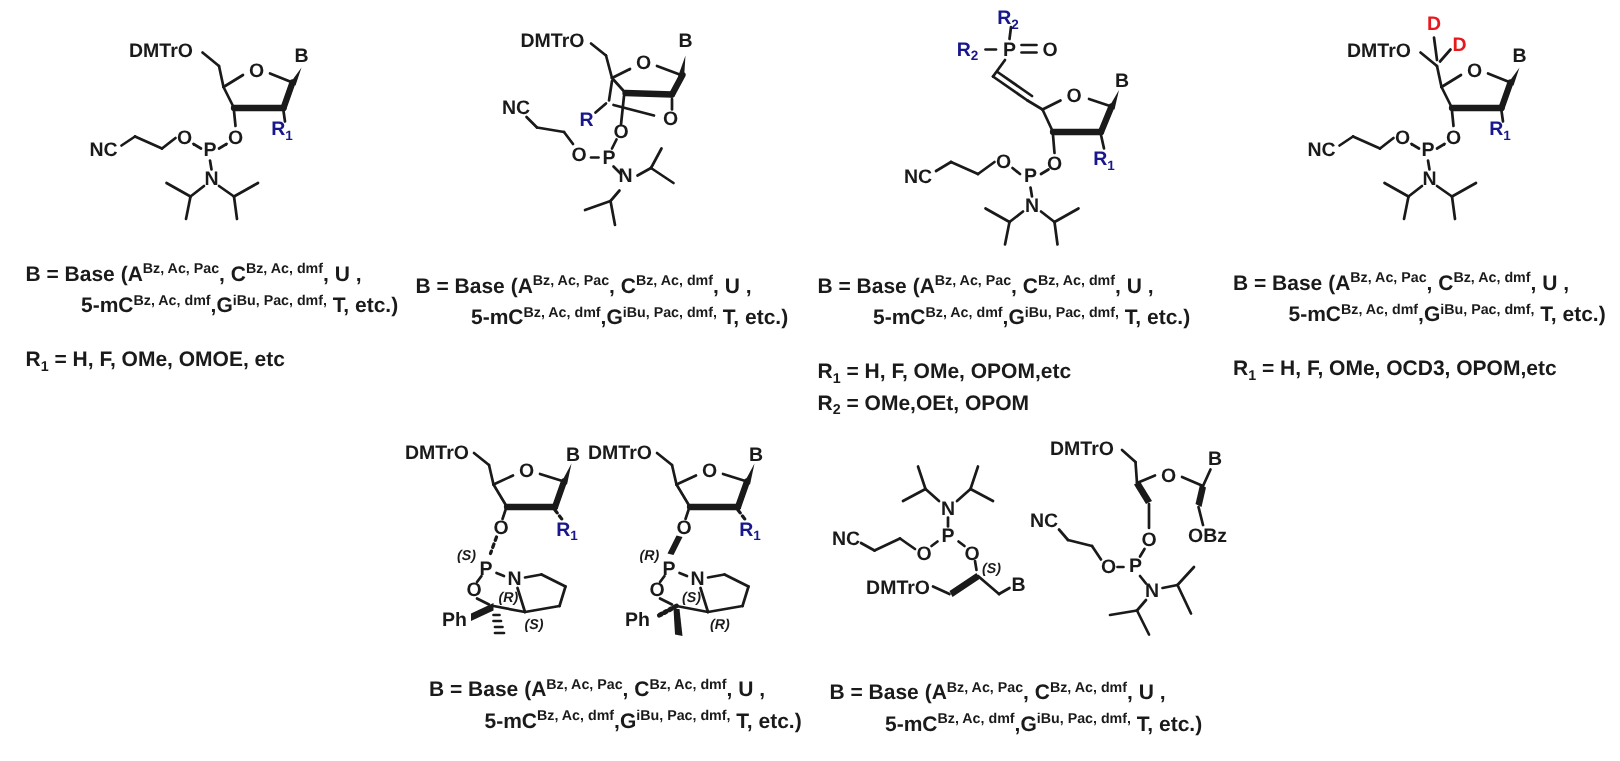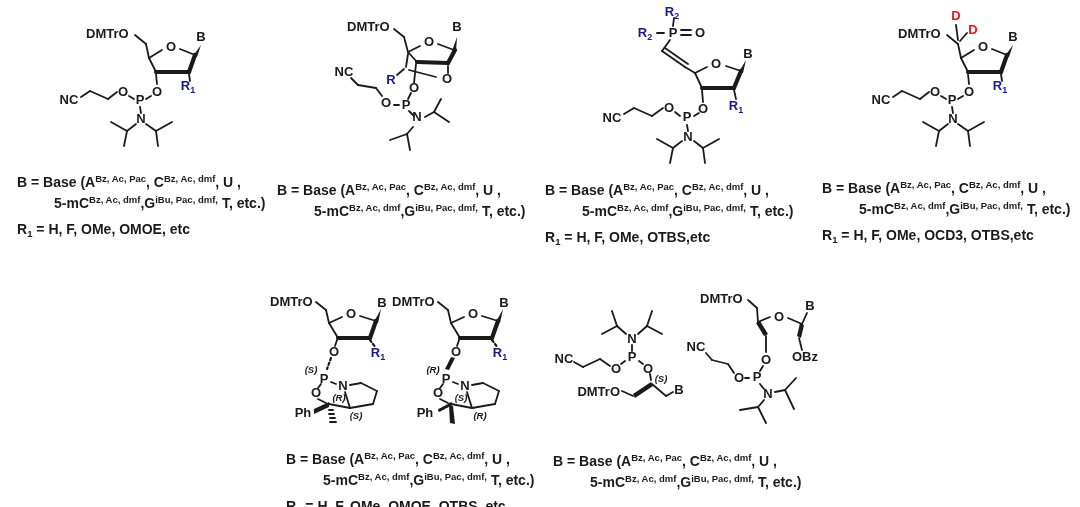--- a/index.html
+++ b/index.html
@@ -15,21 +15,21 @@
   svg.struct text.sm{font-size:9.5px;font-style:italic;}
   svg.struct tspan.subscript{font-size:9px;}
   svg.struct line{stroke:var(--bond,#1a1a1a);stroke-width:1.8;stroke-linecap:round;}
   svg.struct line.bold{stroke-width:4.2;}
   svg.struct line.dash{stroke-dasharray:2.4 2.6;stroke-width:2.2;}
   svg.struct line.hashw{stroke-dasharray:1.6 2.2;stroke-width:3.2;}
   svg.struct polygon{fill:var(--bond,#1a1a1a);stroke:none;}
   .cap{position:absolute;font-weight:bold;font-size:14px;white-space:nowrap;color:var(--text,#1a1a1a);}
   .cap .ln{height:21px;line-height:21px;}
   .cap .ind{margin-left:37px;text-align:center;}
-  .cap .rl{margin-top:5px;}
+  .cap .rl{margin-top:15px;}
   .cap sup{font-size:9.5px;position:relative;top:-5px;vertical-align:baseline;}
   .cap sub{font-size:9.5px;position:relative;top:3px;vertical-align:baseline;}
 </style>
 </head>
 <body>
 
 <div class="page">
 
   <svg class="struct" style="left:40px;top:8px" width="235" height="152" viewBox="40 8 235 152">
     <g>
@@ -162,21 +162,22 @@
     <text class="blue" x="736" y="110"><tspan>R</tspan><tspan class="subscript" dy="3">1</tspan></text>
     <text x="703" y="113">O</text>
     <text x="687" y="121">P</text>
     <text x="669" y="112">O</text>
     <text x="612" y="122">NC</text>
     <text x="688" y="141">N</text>
   </svg>
   <div class="cap" style="left:545px;top:180px">
     <div class="ln"><span>B = Base (A</span><sup>Bz, Ac, Pac</sup><span>, C</span><sup>Bz, Ac, dmf</sup><span>, U ,</span></div>
     <div class="ln ind"><span>5-mC</span><sup>Bz, Ac, dmf</sup><span>,G</span><sup>iBu, Pac, dmf,</sup><span> T, etc.)</span></div>
-    <div class="ln rl"><span>R</span><sub>1</sub><span> = H, F, OMe, OTBS,etc</span></div>
+    <div class="ln rl"><span>R</span><sub>1</sub><span> = H, F, OMe, OPOM,etc</span></div>
+    <div class="ln"><span>R</span><sub>2</sub><span> = OMe,OEt, OPOM</span></div>
   </div>
 
   <svg class="struct" style="left:852px;top:8px" width="228" height="152" viewBox="852 8 228 152">
     <g>
       <line x1="947" y1="35" x2="958" y2="44"></line>
         <line x1="958" y1="44" x2="961" y2="58"></line>
       <line x1="958" y1="40" x2="956" y2="25"></line>
         <line x1="960" y1="41" x2="967" y2="33"></line>
       <line x1="961" y1="58" x2="974" y2="50"></line>
         <line x1="992" y1="49" x2="1007" y2="55"></line>
@@ -209,21 +210,21 @@
     <text class="blue" x="1000" y="90"><tspan>R</tspan><tspan class="subscript" dy="3">1</tspan></text>
     <text x="969" y="96">O</text>
     <text x="952" y="104">P</text>
     <text x="935" y="96">O</text>
     <text x="881" y="104">NC</text>
     <text x="953" y="123">N</text>
   </svg>
   <div class="cap" style="left:822px;top:178px">
     <div class="ln"><span>B = Base (A</span><sup>Bz, Ac, Pac</sup><span>, C</span><sup>Bz, Ac, dmf</sup><span>, U ,</span></div>
     <div class="ln ind"><span>5-mC</span><sup>Bz, Ac, dmf</sup><span>,G</span><sup>iBu, Pac, dmf,</sup><span> T, etc.)</span></div>
-    <div class="ln rl"><span>R</span><sub>1</sub><span> = H, F, OMe, OCD3, OTBS,etc</span></div>
+    <div class="ln rl"><span>R</span><sub>1</sub><span> = H, F, OMe, OCD3, OPOM,etc</span></div>
   </div>
 
   <svg class="struct" style="left:240px;top:278px" width="305" height="168" viewBox="240 278 305 168">
     <g>
 
       <line x1="316" y1="302" x2="326" y2="310"></line>
         <line x1="326" y1="310" x2="329" y2="323"></line>
       <line x1="329" y1="323" x2="342" y2="317"></line>
         <line x1="360" y1="316" x2="376" y2="321"></line>
       <line class="bold" x1="376" y1="321" x2="370" y2="338"></line>

